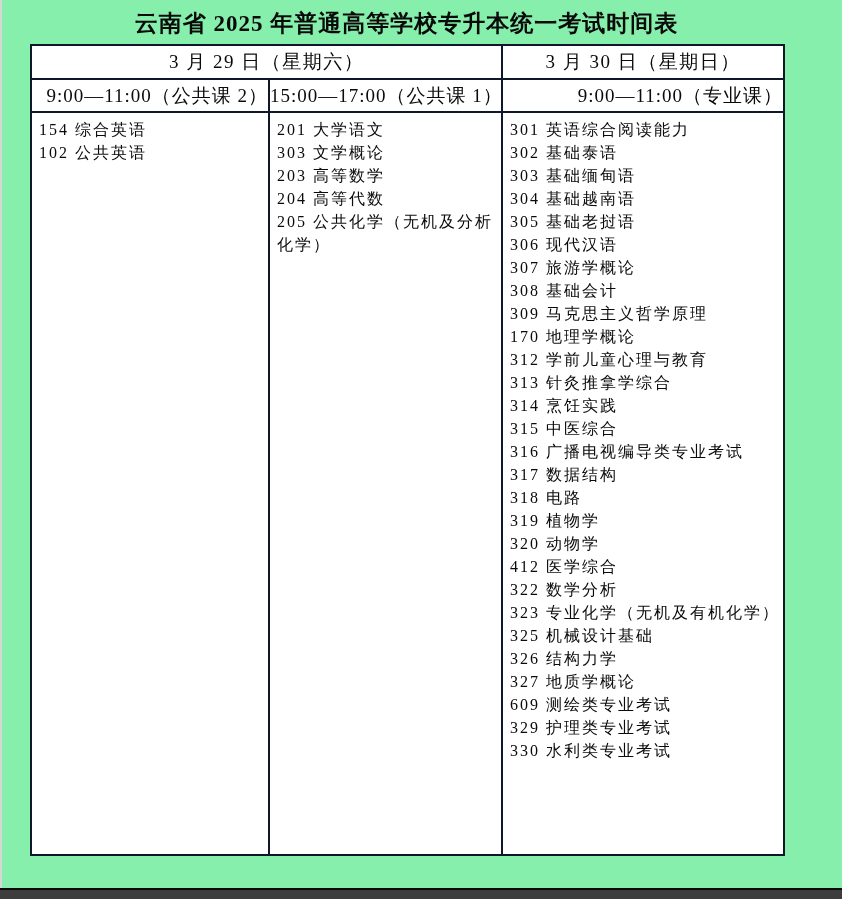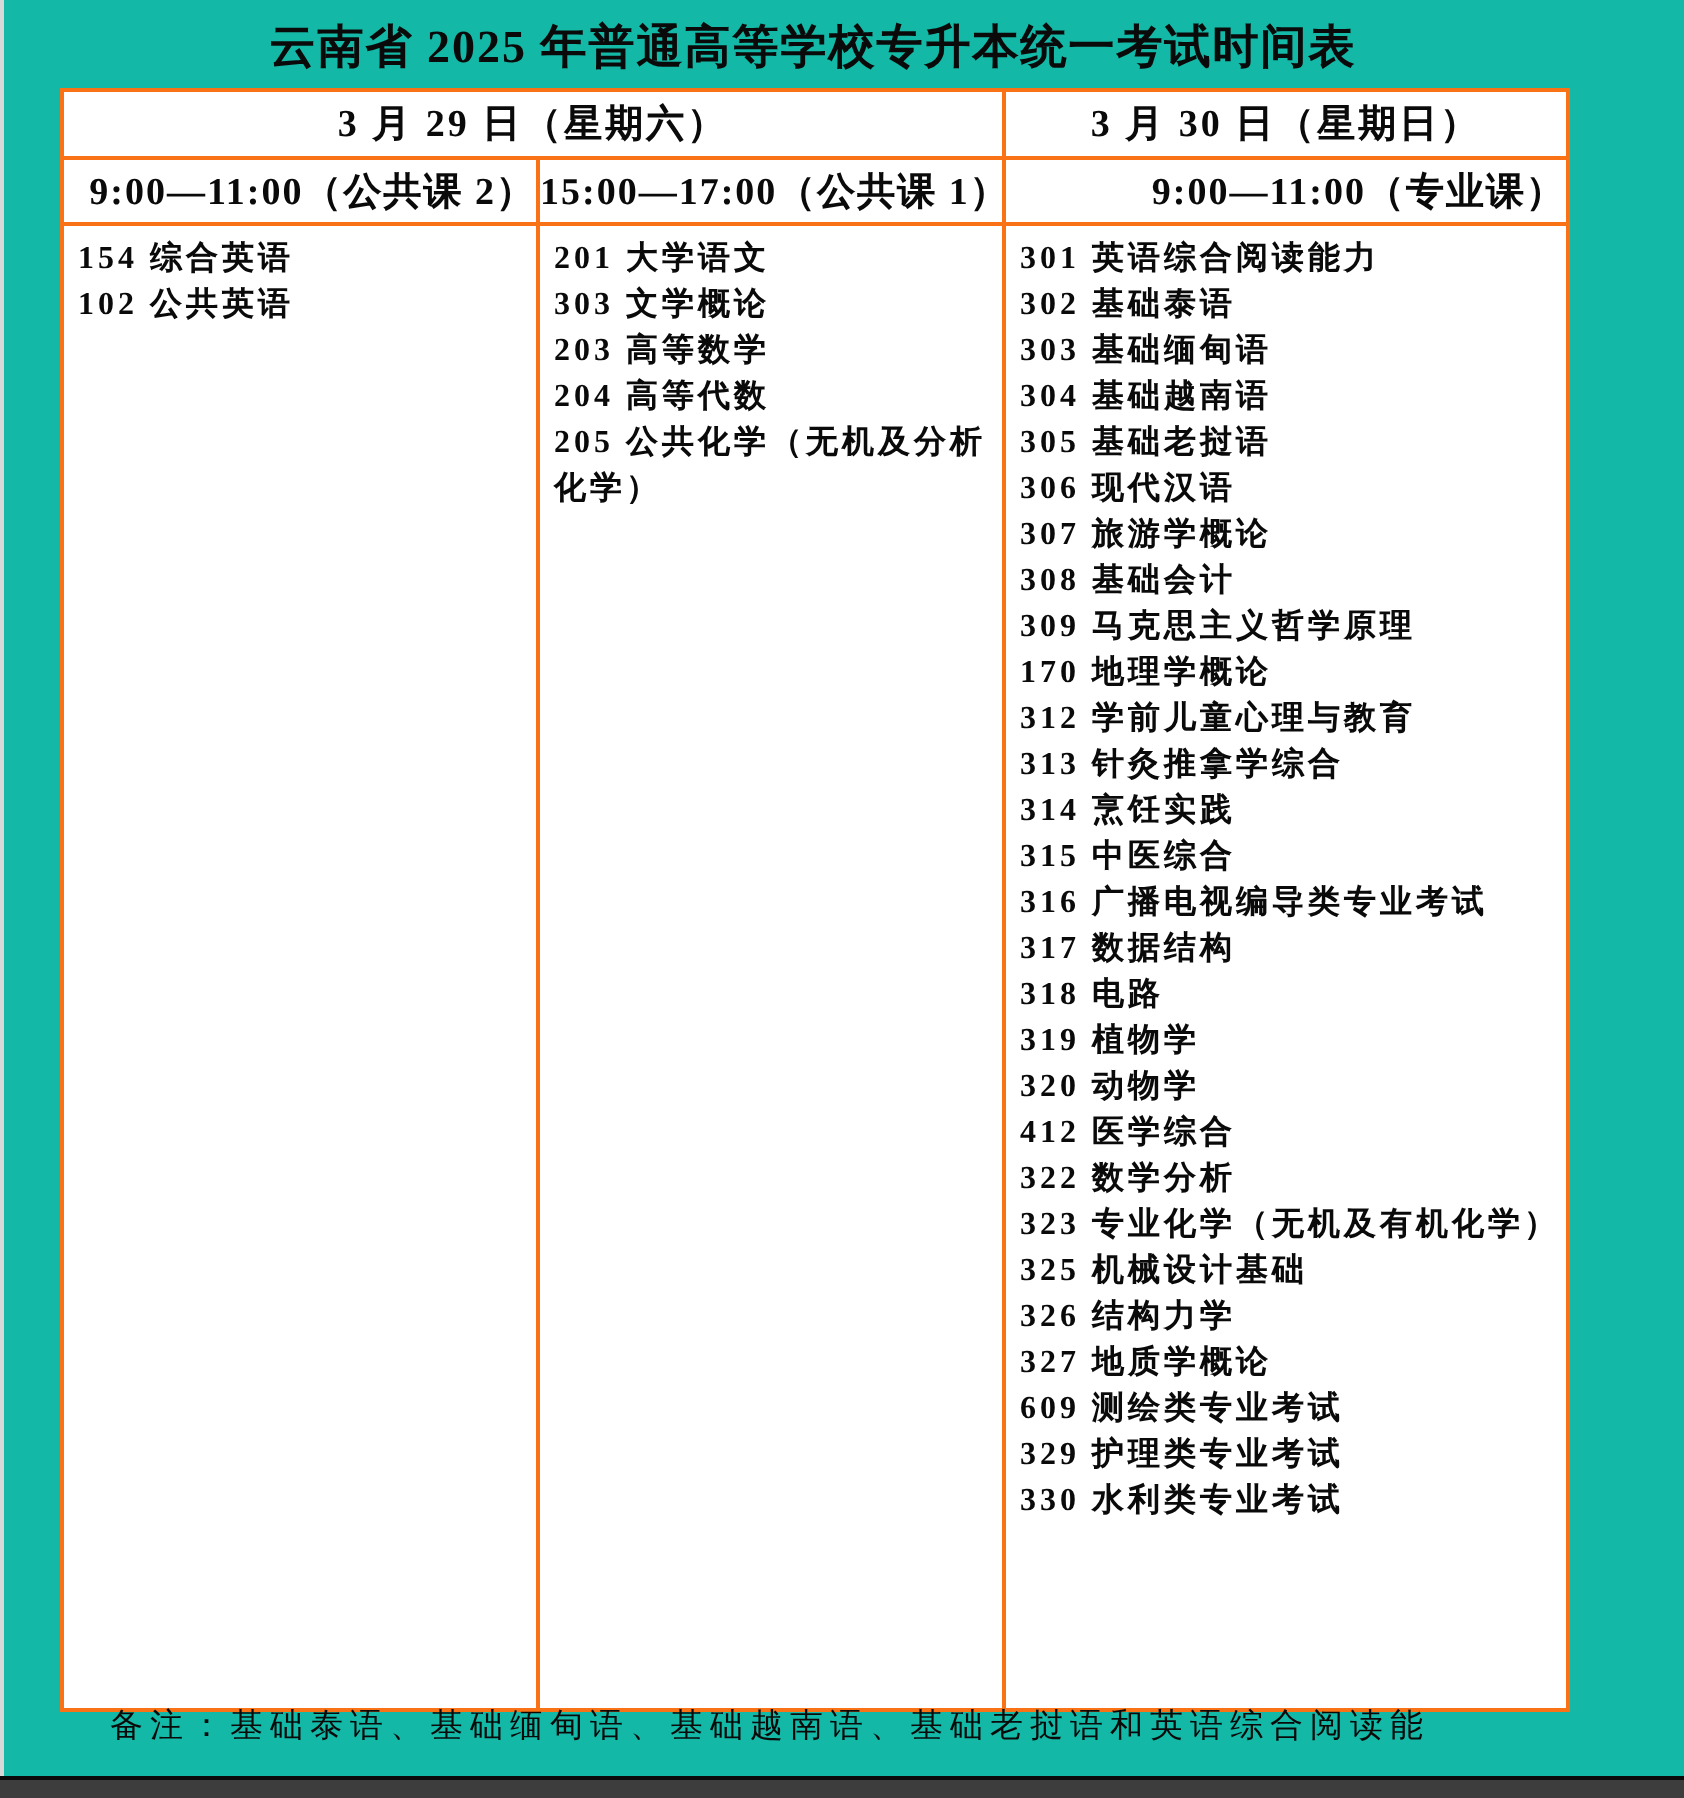--- a/index.html
+++ b/index.html
@@ -1,20 +1,20 @@
 <!DOCTYPE html>
 <html><head>
 <meta charset="utf-8">
 <style>
   html, body { margin: 0; padding: 0; background: #ffffff; }
   .page {
     position: relative;
     width: 842px;
     height: 899px;
-    background: #14b8a6;
+    background: #86efac;
     overflow: hidden;
     font-family: "Liberation Serif", "DejaVu Serif", serif;
     color: #0a0a0a;
   }
   .scan-edge-left {
     position: absolute;
     left: 0; top: 0;
     width: 2px; height: 899px;
     background: #d8d8d8;
   }
@@ -31,23 +31,22 @@
     white-space: nowrap;
   }
   table.timetable {
     position: absolute;
     top: 44px; left: 30px;
     width: 753px;
     border-collapse: collapse;
     table-layout: fixed;
   }
   table.timetable td {
-    border: 2px solid #f97316;
+    border: 2px solid #0f172a;
     background: #ffffff;
-    font-weight: bold;
   }
   .day-row td {
     height: 32px;
     text-align: center;
     vertical-align: middle;
     font-size: 19px;
     letter-spacing: 1.5px;
     padding: 0;
     white-space: nowrap;
     overflow: hidden;
@@ -155,17 +154,16 @@
             <div class="course">327 地质学概论</div>
             <div class="course">609 测绘类专业考试</div>
             <div class="course">329 护理类专业考试</div>
             <div class="course">330 水利类专业考试</div>
           </td>
       </tr>
     </tbody>
   </table>
 
   <div class="note">
-    <div class="note-line">备注：基础泰语、基础缅甸语、基础越南语、基础老挝语和英语综合阅读能</div>
   </div>
 
   <div class="bottom-bar"></div>
 </div>
 
 </body></html>

